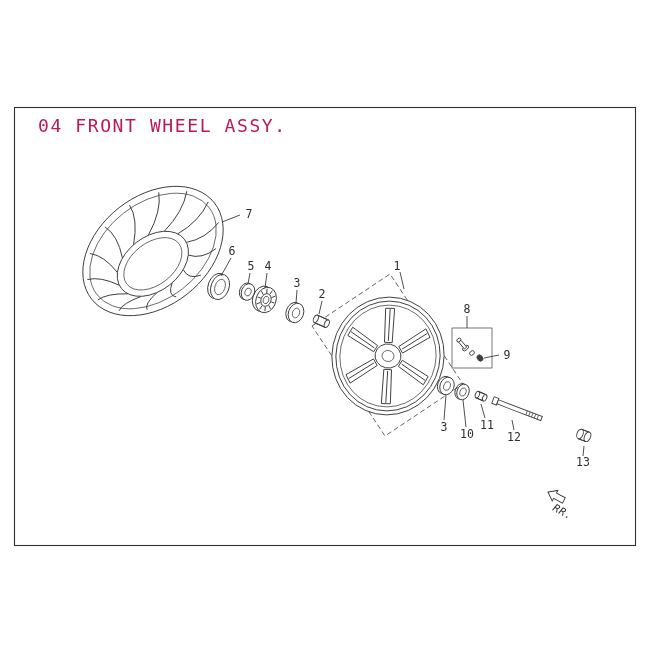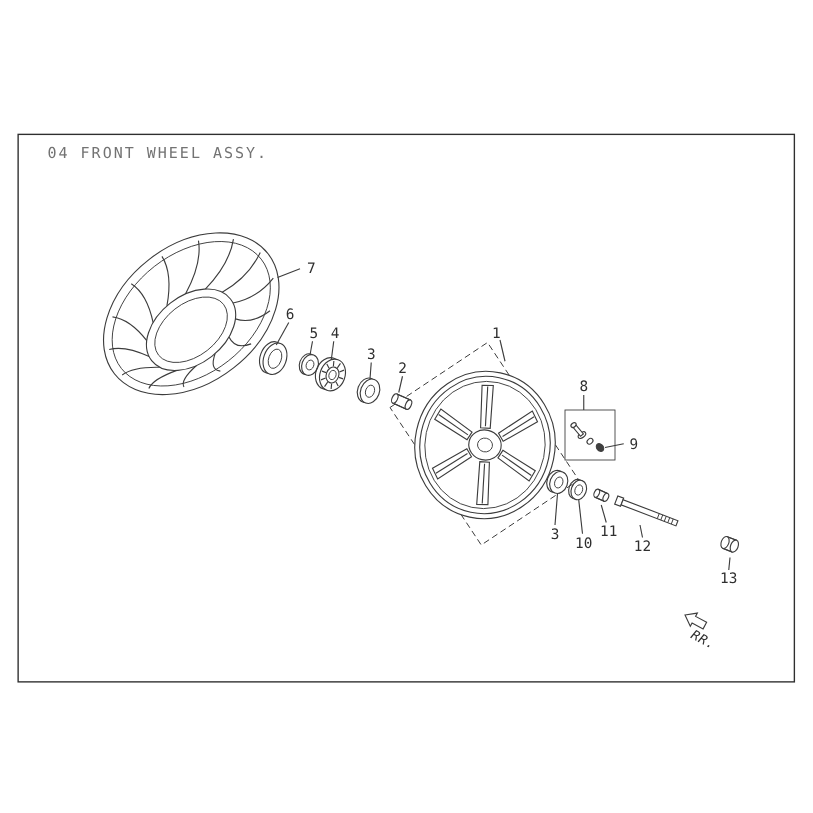--- a/index.html
+++ b/index.html
@@ -7,21 +7,21 @@
   body{position:relative;font-family:"DejaVu Sans Mono","Liberation Mono",monospace}
   #diagram{position:absolute;left:0;top:0}
   #diagram *{stroke:#3c3c3c;stroke-width:.9;fill:none}
   #diagram .fw{fill:#ffffff}
   #diagram .dk{fill:#3f3f3f;stroke:#3f3f3f}
   #diagram .frame{stroke:#2f2f2f;stroke-width:1.1}
   #diagram .dash{stroke-dasharray:5 3;stroke-width:.8}
   #diagram .thin{stroke-width:.7}
   #diagram text{stroke:none;fill:#2f2f2f;font-family:"DejaVu Sans Mono","Liberation Mono",monospace;font-size:11.5px}
   #diagram text.rr{font-size:10.5px;font-style:italic;letter-spacing:.5px}
-  .page-title{position:absolute;left:38px;top:115px;font-size:12px;letter-spacing:1.6px;color:#737373;white-space:pre}
+  .page-title{position:absolute;left:38px;top:115px;font-size:18px;letter-spacing:1.6px;color:#be185d;white-space:pre}
 </style>
 </head>
 <body>
 
 <div class="page-title">04 FRONT WHEEL ASSY.</div>
 
 <svg id="diagram" width="650" height="650" viewBox="0 0 650 650">
 
   <rect class="frame" x="14.5" y="107.5" width="621" height="438"></rect>
 

